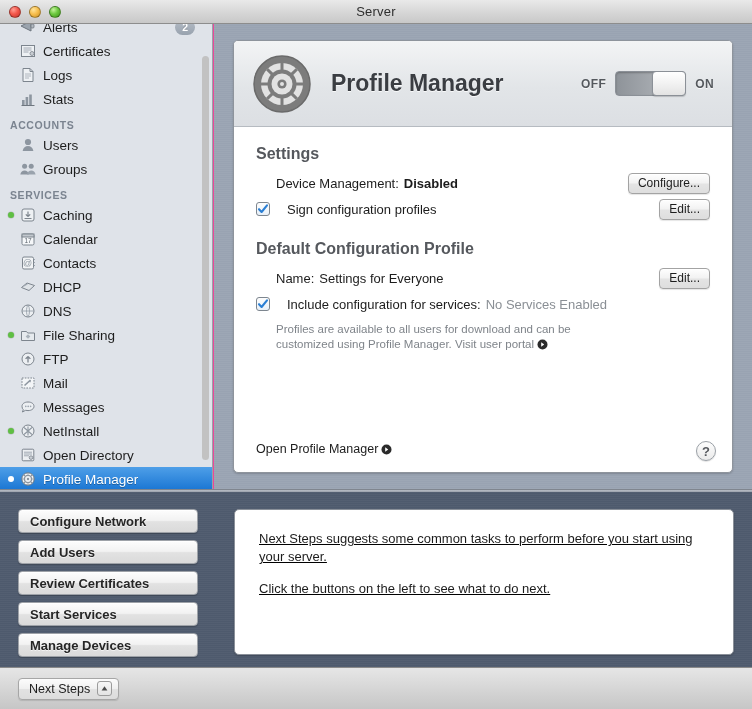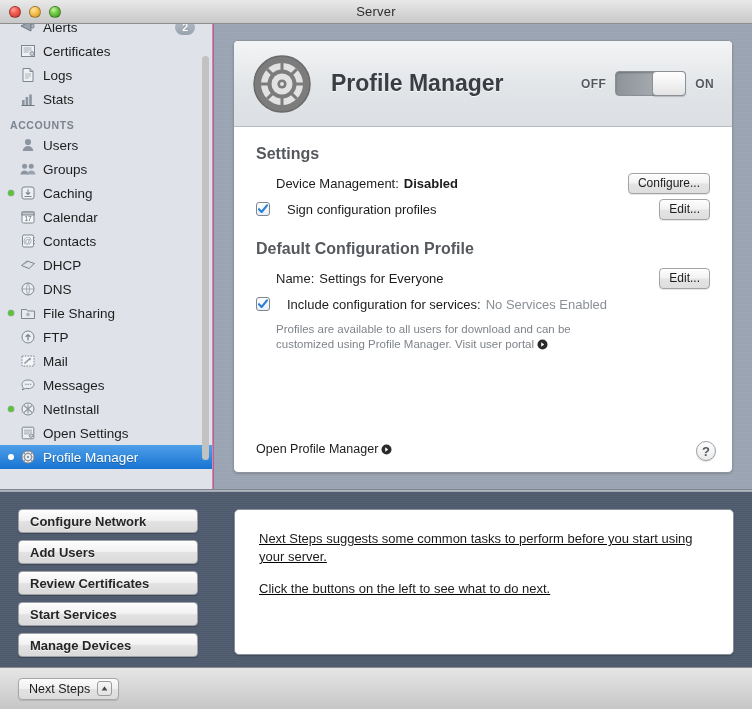--- a/index.html
+++ b/index.html
@@ -477,20 +477,21 @@
             <svg width="18" height="18" viewBox="0 0 18 18">
                 <circle cx="5.6" cy="6.2" r="2.5" fill="#8d96a0"></circle>
                 <circle cx="12.2" cy="6.2" r="2.5" fill="#8d96a0"></circle>
                 <path d="M1.3 14.6c.5-2.7 2.2-4.1 4.3-4.1s3.8 1.4 4.3 4.1z" fill="#8d96a0"></path>
                 <path d="M8 14.6c.5-2.7 2.2-4.1 4.3-4.1s3.8 1.4 4.3 4.1z" fill="#9aa3ad"></path>
               </svg>
           </span>
           <span class="side-label">Groups</span>
         </div>
 
+        <div class="group-header">SERVICES</div>
 
         <div class="side-row">
           <span class="dot on"></span>
           <span class="side-ico">
             <svg width="18" height="18" viewBox="0 0 18 18">
                 <rect x="3" y="3" width="12" height="12" rx="2" fill="#eef1f4" stroke="#7d858e" stroke-width="1"></rect>
                 <path d="M9 5.5v5m0 0l-2.2-2.2M9 10.5l2.2-2.2M5.5 12.5h7" stroke="#7d858e" stroke-width="1.2" fill="none"></path>
               </svg>
           </span>
           <span class="side-label">Caching</span>
@@ -602,21 +603,21 @@
 
         <div class="side-row">
           <span class="dot"></span>
           <span class="side-ico">
             <svg width="18" height="18" viewBox="0 0 18 18">
                 <rect x="3.2" y="3.2" width="11.6" height="11.6" rx="1" fill="#eceff2" stroke="#7d858e" stroke-width="1"></rect>
                 <path d="M5 6.2h8M5 8h8M5 9.8h5" stroke="#9aa3ad" stroke-width=".9"></path>
                 <circle cx="12" cy="11.6" r="1.8" fill="#c9ced4" stroke="#7d858e" stroke-width=".8"></circle>
               </svg>
           </span>
-          <span class="side-label">Open Settings</span>
+          <span class="side-label">Open Directory</span>
         </div>
 
         <div class="side-row selected">
           <span class="dot sel"></span>
           <span class="side-ico">
             <svg width="18" height="18" viewBox="0 0 18 18">
                 <circle cx="9" cy="9" r="6.2" fill="#f0f3f6" stroke="#6f777f" stroke-width="1"></circle>
                 <circle cx="9" cy="9" r="3.6" fill="none" stroke="#8d96a0" stroke-width="1.4"></circle>
                 <circle cx="9" cy="9" r="1.2" fill="#8d96a0"></circle>
                 <path d="M9 3.2v1.4M9 13.4v1.4M3.2 9h1.4M13.4 9h1.4M5 5l1 1M12 12l1 1M13 5l-1 1M6 12l-1 1" stroke="#8d96a0" stroke-width="1.1"></path>

